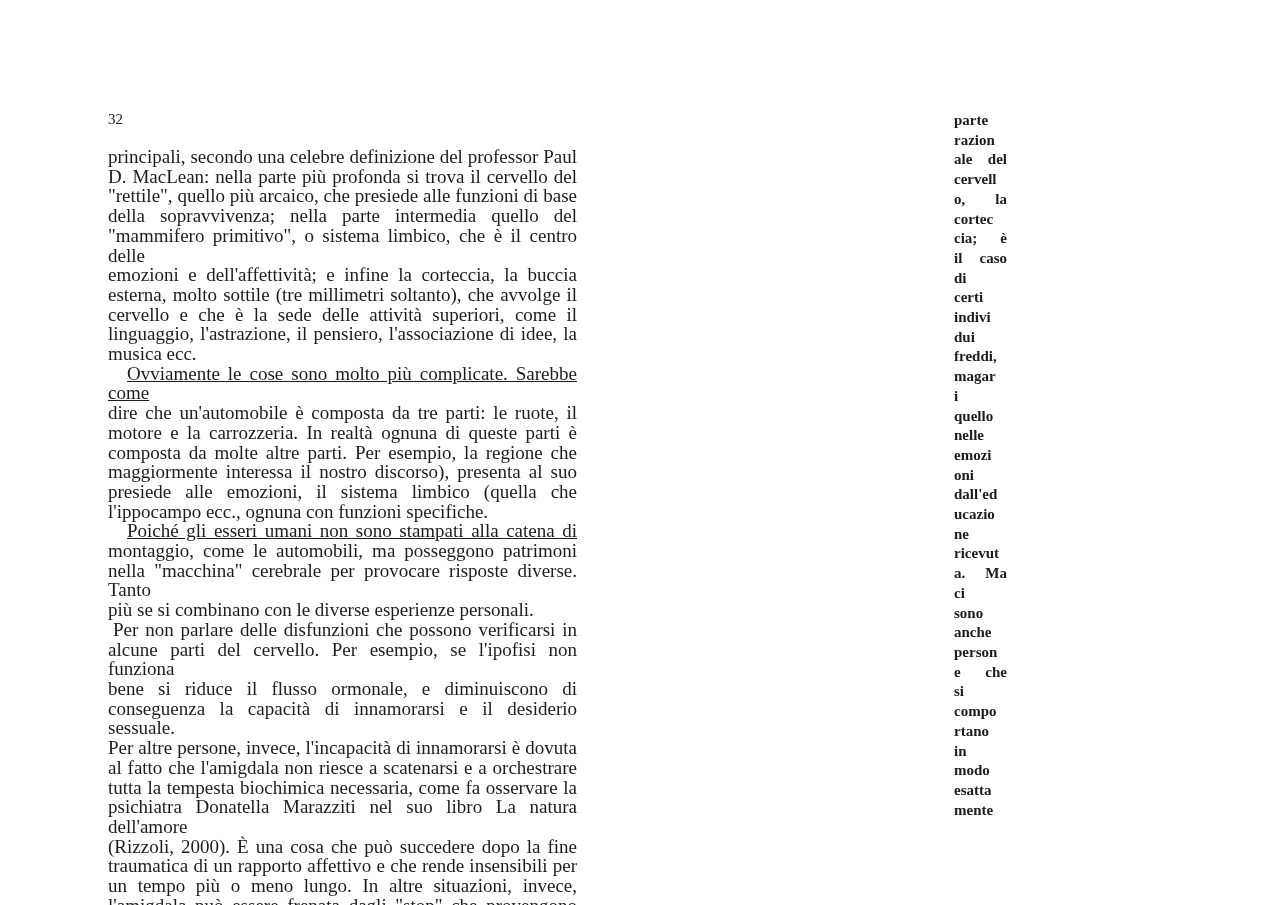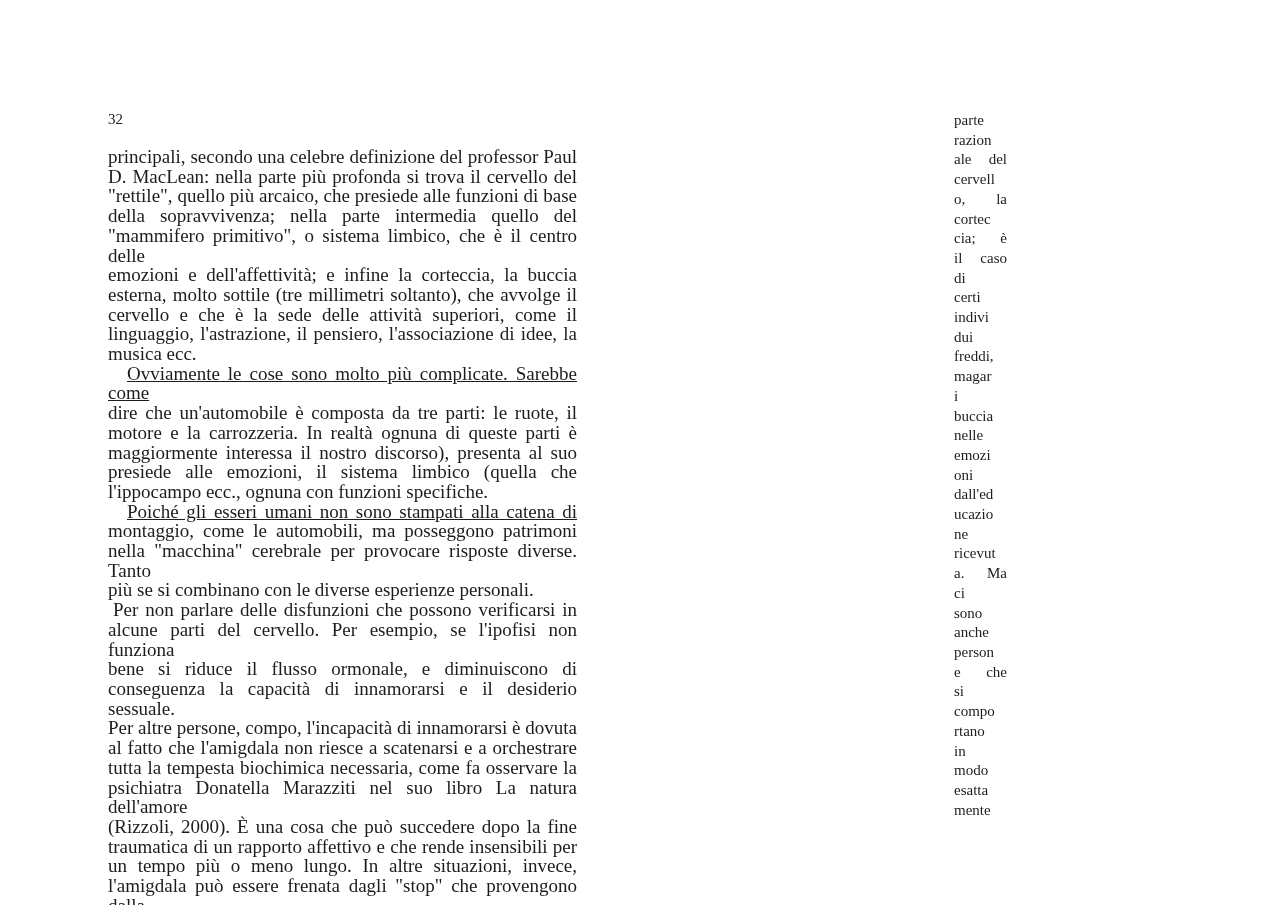--- a/index.html
+++ b/index.html
@@ -31,20 +31,21 @@
     font-size: 19px;
     line-height: 19.7px;
   }
   .right-column {
     position: absolute;
     left: 954px;
     top: 111px;
     width: 53px;
     font-size: 15px;
     line-height: 19.7px;
+    font-weight: bold;
   }
   .line {
     text-align: justify;
     text-align-last: justify;
     -moz-text-align-last: justify;
   }
   .line.natural-last {
     text-align-last: left;
     -moz-text-align-last: left;
   }
@@ -68,36 +69,37 @@
         <div class="line">emozioni e dell'affettività; e infine la corteccia, la buccia</div>
         <div class="line">esterna, molto sottile (tre millimetri soltanto), che avvolge il</div>
         <div class="line">cervello e che è la sede delle attività superiori, come il</div>
         <div class="line">linguaggio, l'astrazione, il pensiero, l'associazione di idee, la</div>
         <div class="line natural-last">musica ecc.</div>
       </div>
       <div class="para">
         <div class="line indent-large">Ovviamente le cose sono molto più complicate. Sarebbe come</div>
         <div class="line">dire che un'automobile è composta da tre parti: le ruote, il</div>
         <div class="line">motore e la carrozzeria. In realtà ognuna di queste parti è</div>
+        <div class="line">composta da molte altre parti. Per esempio, la regione che</div>
         <div class="line">maggiormente interessa il nostro discorso), presenta al suo</div>
         <div class="line">presiede alle emozioni, il sistema limbico (quella che</div>
         <div class="line natural-last">l'ippocampo ecc., ognuna con funzioni specifiche.</div>
       </div>
       <div class="para">
         <div class="line indent-large">Poiché gli esseri umani non sono stampati alla catena di</div>
         <div class="line">montaggio, come le automobili, ma posseggono patrimoni</div>
         <div class="line">nella "macchina" cerebrale per provocare risposte diverse. Tanto</div>
         <div class="line natural-last">più se si combinano con le diverse esperienze personali.</div>
       </div>
       <div class="para">
         <div class="line indent-small">Per non parlare delle disfunzioni che possono verificarsi in</div>
         <div class="line">alcune parti del cervello. Per esempio, se l'ipofisi non funziona</div>
         <div class="line">bene si riduce il flusso ormonale, e diminuiscono di</div>
         <div class="line">conseguenza la capacità di innamorarsi e il desiderio sessuale.</div>
-        <div class="line">Per altre persone, compo, l'incapacità di innamorarsi è dovuta</div>
+        <div class="line">Per altre persone, invece, l'incapacità di innamorarsi è dovuta</div>
         <div class="line">al fatto che l'amigdala non riesce a scatenarsi e a orchestrare</div>
         <div class="line">tutta la tempesta biochimica necessaria, come fa osservare la</div>
         <div class="line"><span>psichiatra Donatella Marazziti nel suo libro </span><span class="italic">La natura dell'amore</span></div>
         <div class="line">(Rizzoli, 2000). È una cosa che può succedere dopo la fine</div>
         <div class="line">traumatica di un rapporto affettivo e che rende insensibili per</div>
         <div class="line">un tempo più o meno lungo. In altre situazioni, invece,</div>
         <div class="line">l'amigdala può essere frenata dagli "stop" che provengono dalla</div>
       </div>
     </div>
 
@@ -110,21 +112,21 @@
       <div class="line">cortec</div>
       <div class="line">cia; è</div>
       <div class="line">il caso</div>
       <div class="line">di</div>
       <div class="line">certi</div>
       <div class="line">indivi</div>
       <div class="line">dui</div>
       <div class="line">freddi,</div>
       <div class="line">magar</div>
       <div class="line">i</div>
-      <div class="line">buccia</div>
+      <div class="line">quello</div>
       <div class="line">nelle</div>
       <div class="line">emozi</div>
       <div class="line">oni</div>
       <div class="line">dall'ed</div>
       <div class="line">ucazio</div>
       <div class="line">ne</div>
       <div class="line">ricevut</div>
       <div class="line">a. Ma</div>
       <div class="line">ci</div>
       <div class="line">sono</div>

